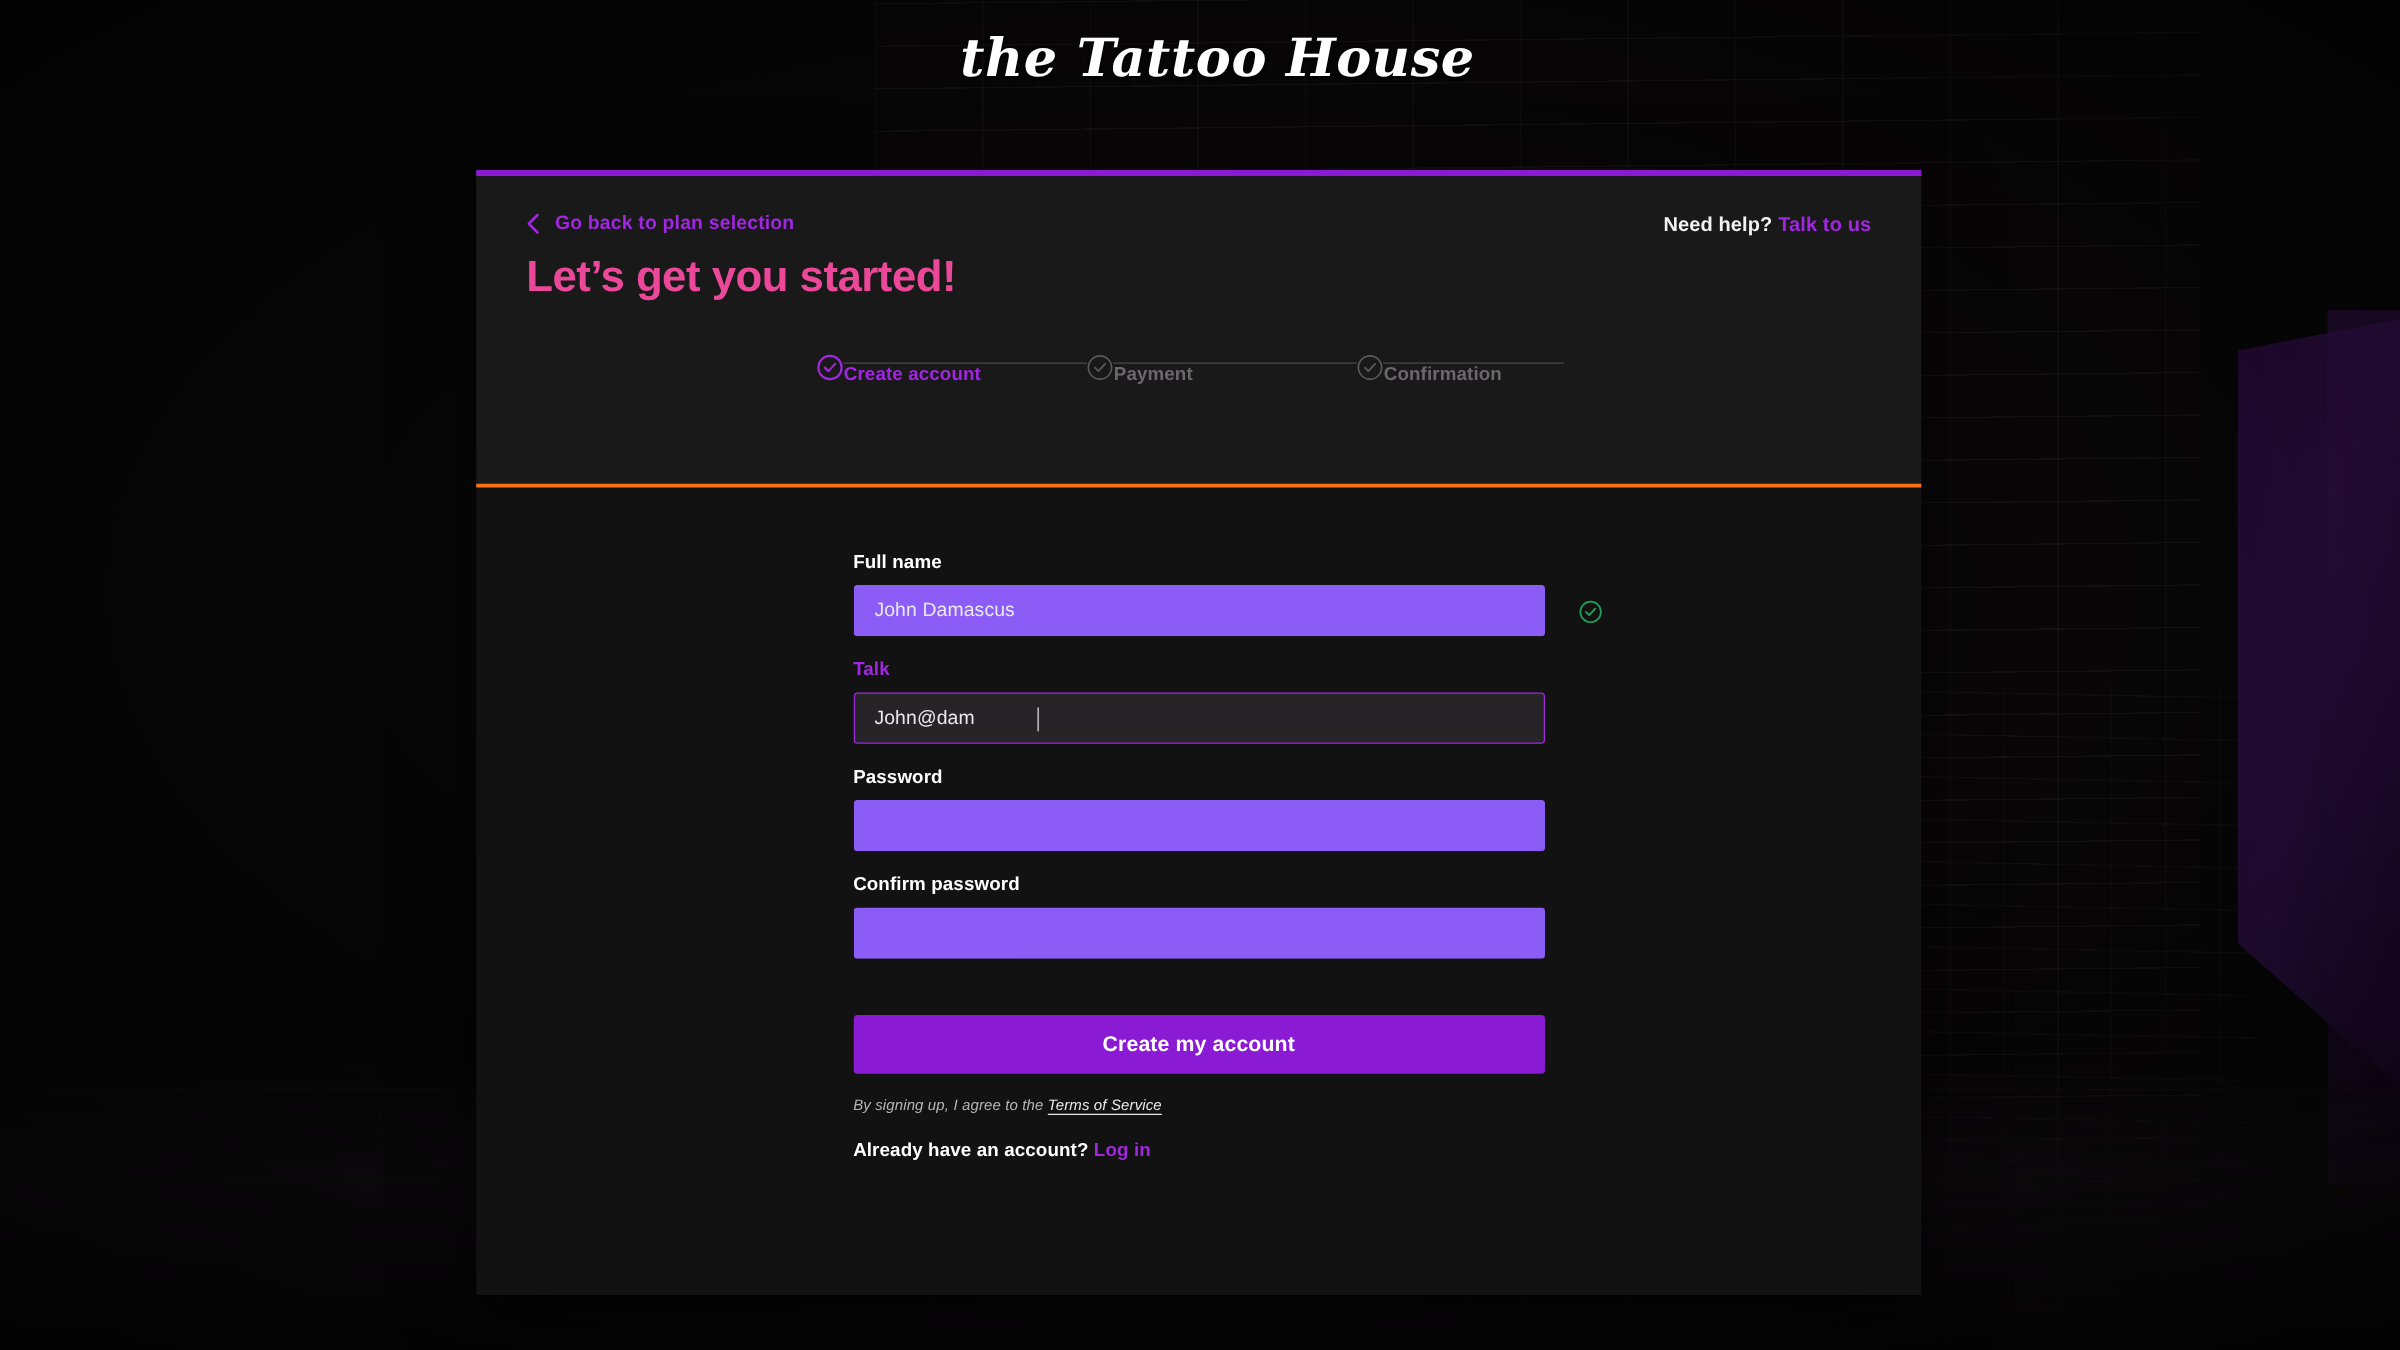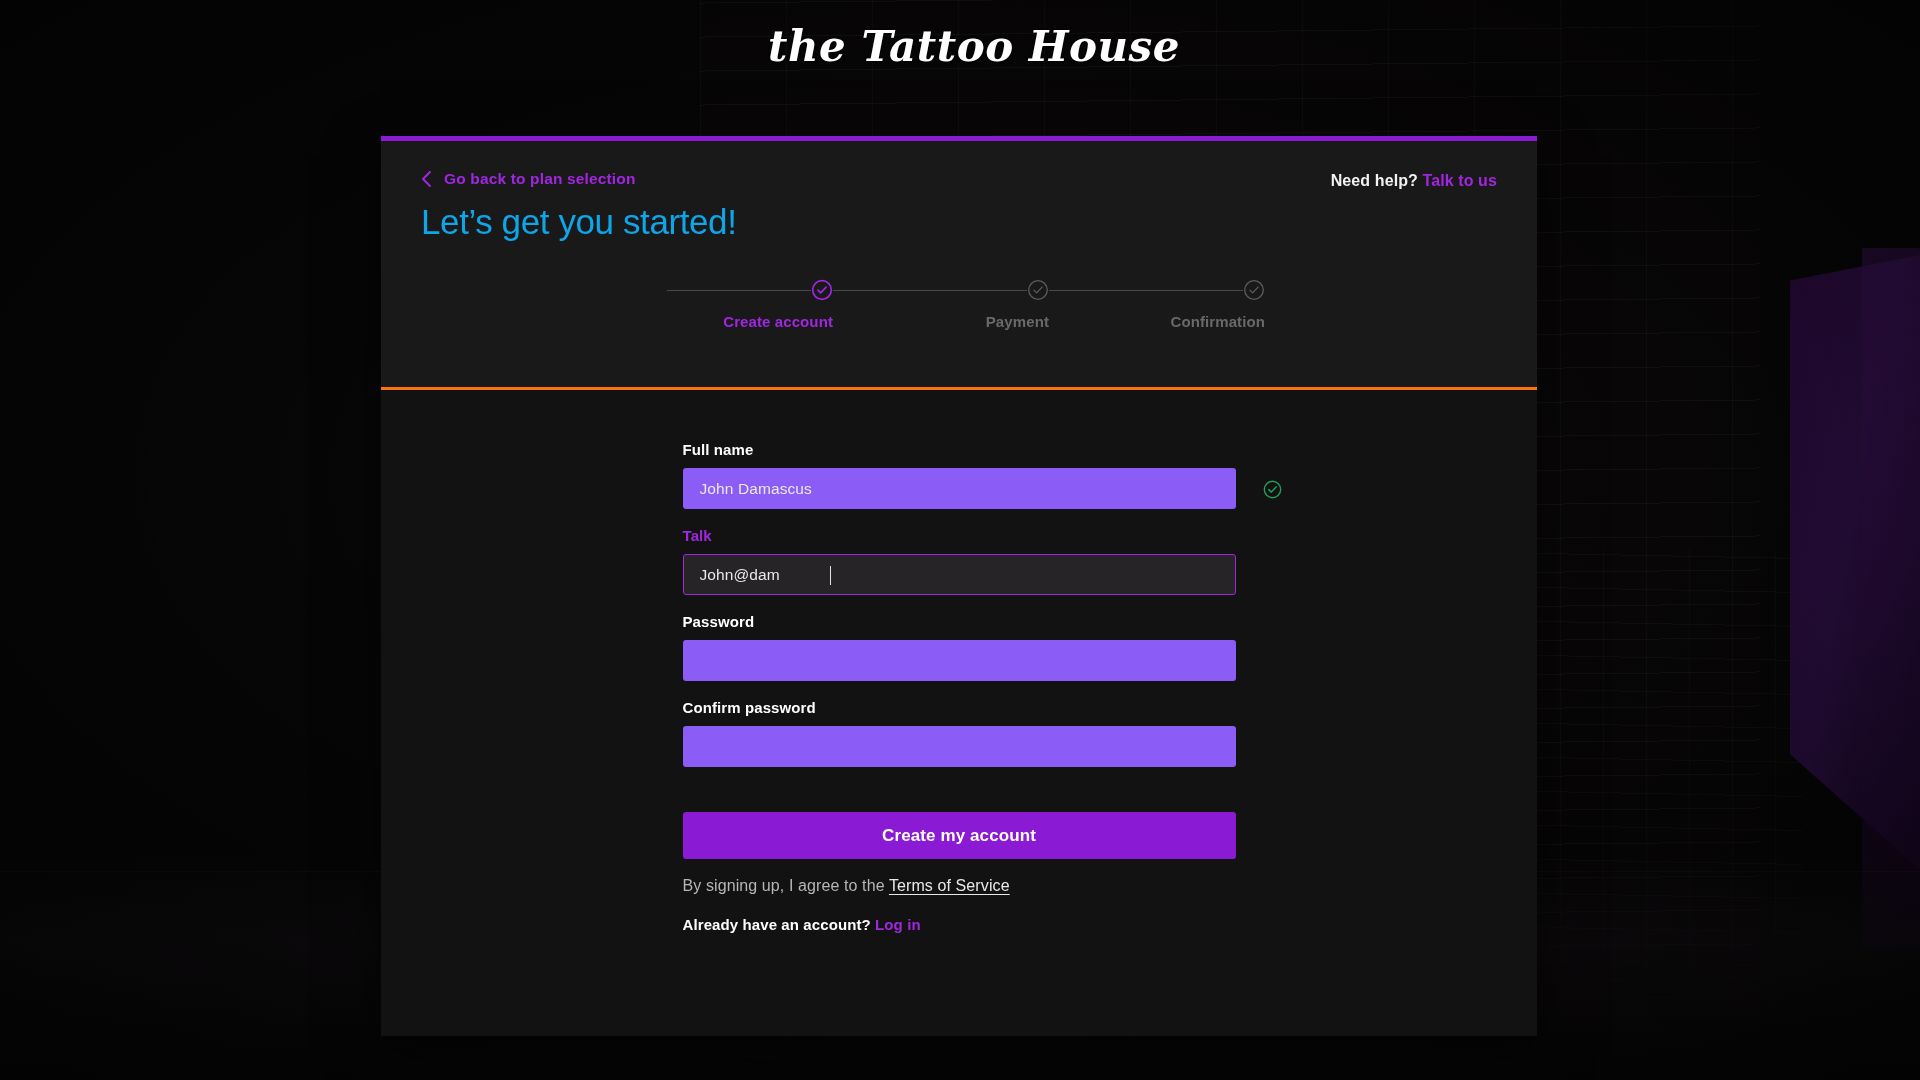--- a/index.html
+++ b/index.html
@@ -183,23 +183,23 @@
     white-space: nowrap;
   }
   .help a {
     color: #a026e0;
     text-decoration: none;
     font-weight: 700;
     cursor: pointer;
   }
   h1#page-title {
     margin-top: 12px;
-    color: #0ea5e9;
+    color: #ec4899;
     font-size: 35px;
-    font-weight: 400;
+    font-weight: 700;
     letter-spacing: -0.4px;
   }
 
   
   #stepper {
     margin: 37px auto 0 auto;
     width: 612px;
     position: relative;
   }
   .step-track {
@@ -210,22 +210,22 @@
     height: 1px;
     background: #4a484a;
   }
   .steps {
     display: flex;
     justify-content: space-between;
     position: relative;
   }
   .step {
     display: flex;
-    flex-direction: column;
-    align-items: flex-end;
+    flex-direction: row;
+    align-items: center;
     width: 180px;
     cursor: pointer;
   }
   .step .dot {
     width: 22px;
     height: 22px;
     border-radius: 50%;
     display: flex;
     align-items: center;
     justify-content: center;
@@ -305,23 +305,24 @@
     border-radius: 3px;
     color: #ffffff;
     font-size: 17px;
     font-weight: 700;
     font-family: inherit;
     letter-spacing: .1px;
     cursor: pointer;
   }
   .terms {
     margin-top: 18px;
-    font-size: 16px;
+    font-size: 12px;
     color: #b7b5b7;
     letter-spacing: .1px;
+    font-style: italic;
   }
   .terms a {
     color: #e9e9e9;
     text-decoration: underline;
     text-underline-offset: 3px;
     cursor: pointer;
   }
   .already {
     margin-top: 21px;
     font-size: 15px;

